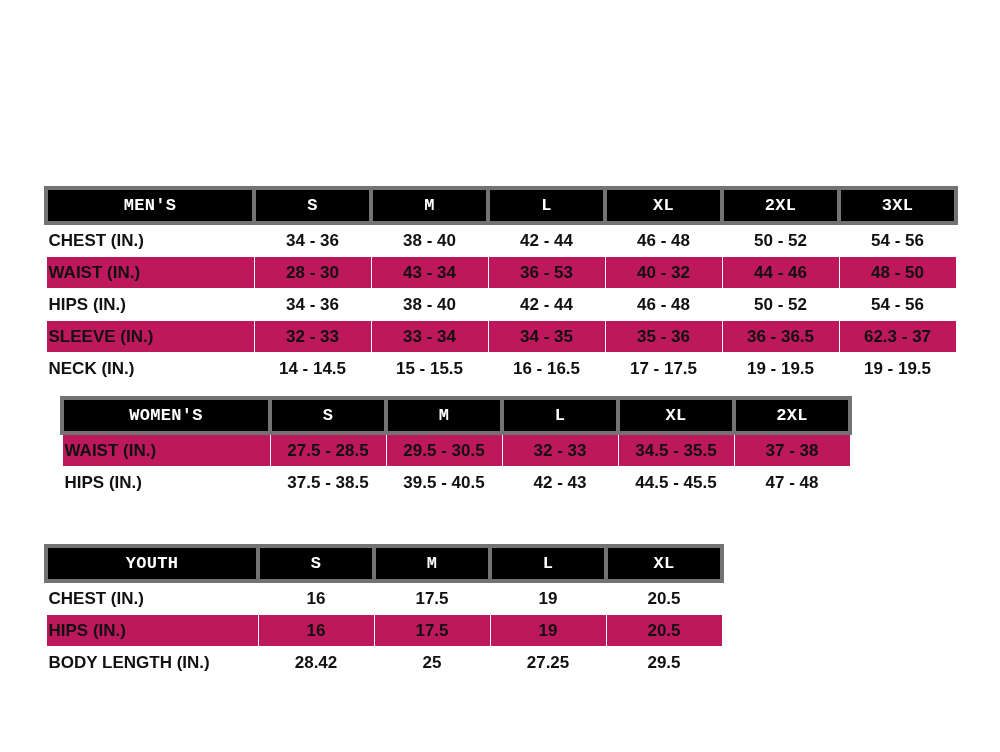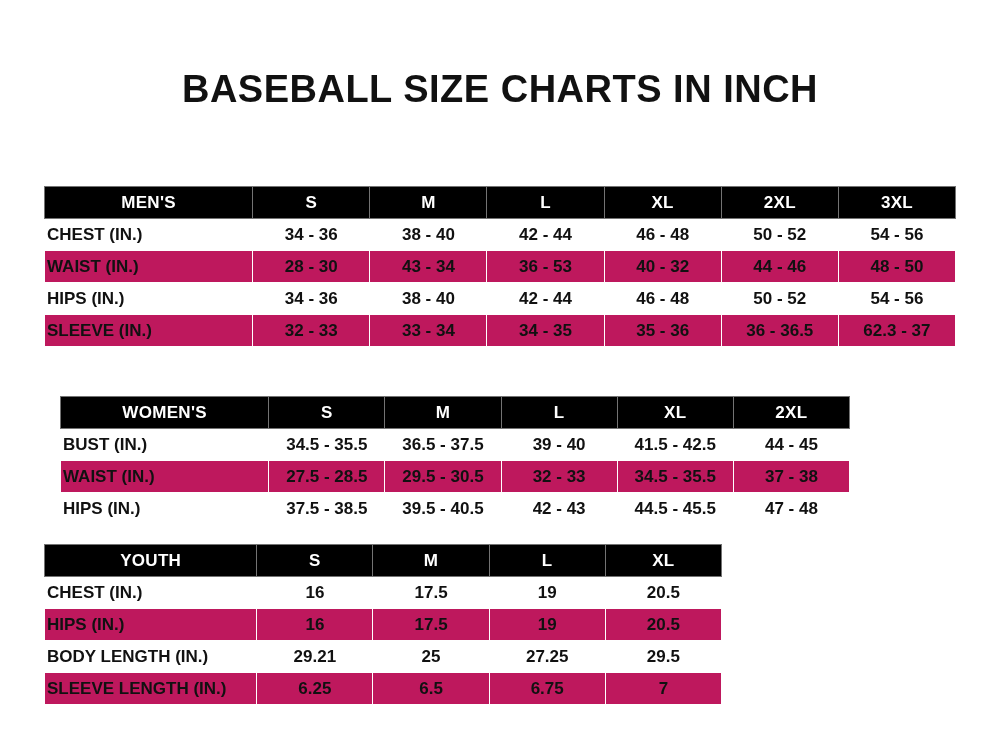--- a/index.html
+++ b/index.html
@@ -47,21 +47,22 @@
     color: #111111;
     height: 31px;
     padding: 0 2px;
     white-space: nowrap;
   }
   .chart thead th {
     background: #000000;
     color: #ffffff;
     font-size: 17px;
     letter-spacing: 0.3px;
-    border: 1px solid #737373;
+    border: 4px solid #737373;
+    font-family: Liberation Mono, monospace;
   }
   .chart thead th.cat {
     text-align: center;
   }
   .row-light td {
     background: #ffffff;
   }
   .row-dark td {
     background: #be185d;
   }
@@ -94,21 +95,20 @@
     width: 678px;
   }
   #youth-chart col.c0 { width: 212px; }
   #youth-chart col.cx { width: 116px; }
 </style>
 </head>
 <body>
 
 <div class="page">
 
-  <div class="title">BASEBALL SIZE CHARTS IN INCH</div>
 
   <table class="chart" id="mens-chart">
     <colgroup>
       <col class="c0">
         <col class="cx">
         <col class="cx">
         <col class="cx">
         <col class="cx">
         <col class="cx">
         <col class="cx">
@@ -154,20 +154,29 @@
       </tr>
       <tr class="row-dark">
         <td class="label">SLEEVE (IN.)</td>
         <td>32 - 33</td>
         <td>33 - 34</td>
         <td>34 - 35</td>
         <td>35 - 36</td>
         <td>36 - 36.5</td>
         <td>62.3 - 37</td>
       </tr>
+      <tr class="row-light">
+        <td class="label">NECK (IN.)</td>
+        <td>14 - 14.5</td>
+        <td>15 - 15.5</td>
+        <td>16 - 16.5</td>
+        <td>17 - 17.5</td>
+        <td>19 - 19.5</td>
+        <td>19 - 19.5</td>
+      </tr>
     </tbody>
   </table>
 
   <table class="chart" id="womens-chart">
     <colgroup>
       <col class="c0">
         <col class="cx">
         <col class="cx">
         <col class="cx">
         <col class="cx">
@@ -177,28 +186,20 @@
       <tr>
         <th class="cat">WOMEN'S</th>
         <th>S</th>
         <th>M</th>
         <th>L</th>
         <th>XL</th>
         <th>2XL</th>
       </tr>
     </thead>
     <tbody>
-      <tr class="row-light">
-        <td class="label">BUST (IN.)</td>
-        <td>34.5 - 35.5</td>
-        <td>36.5 - 37.5</td>
-        <td>39 - 40</td>
-        <td>41.5 - 42.5</td>
-        <td>44 - 45</td>
-      </tr>
       <tr class="row-dark">
         <td class="label">WAIST (IN.)</td>
         <td>27.5 - 28.5</td>
         <td>29.5 - 30.5</td>
         <td>32 - 33</td>
         <td>34.5 - 35.5</td>
         <td>37 - 38</td>
       </tr>
       <tr class="row-light">
         <td class="label">HIPS (IN.)</td>
@@ -238,28 +239,21 @@
       </tr>
       <tr class="row-dark">
         <td class="label">HIPS (IN.)</td>
         <td>16</td>
         <td>17.5</td>
         <td>19</td>
         <td>20.5</td>
       </tr>
       <tr class="row-light">
         <td class="label">BODY LENGTH (IN.)</td>
-        <td>29.21</td>
+        <td>28.42</td>
         <td>25</td>
         <td>27.25</td>
         <td>29.5</td>
       </tr>
-      <tr class="row-dark">
-        <td class="label">SLEEVE LENGTH (IN.)</td>
-        <td>6.25</td>
-        <td>6.5</td>
-        <td>6.75</td>
-        <td>7</td>
-      </tr>
     </tbody>
   </table>
 
 </div>
 
 </body></html>

